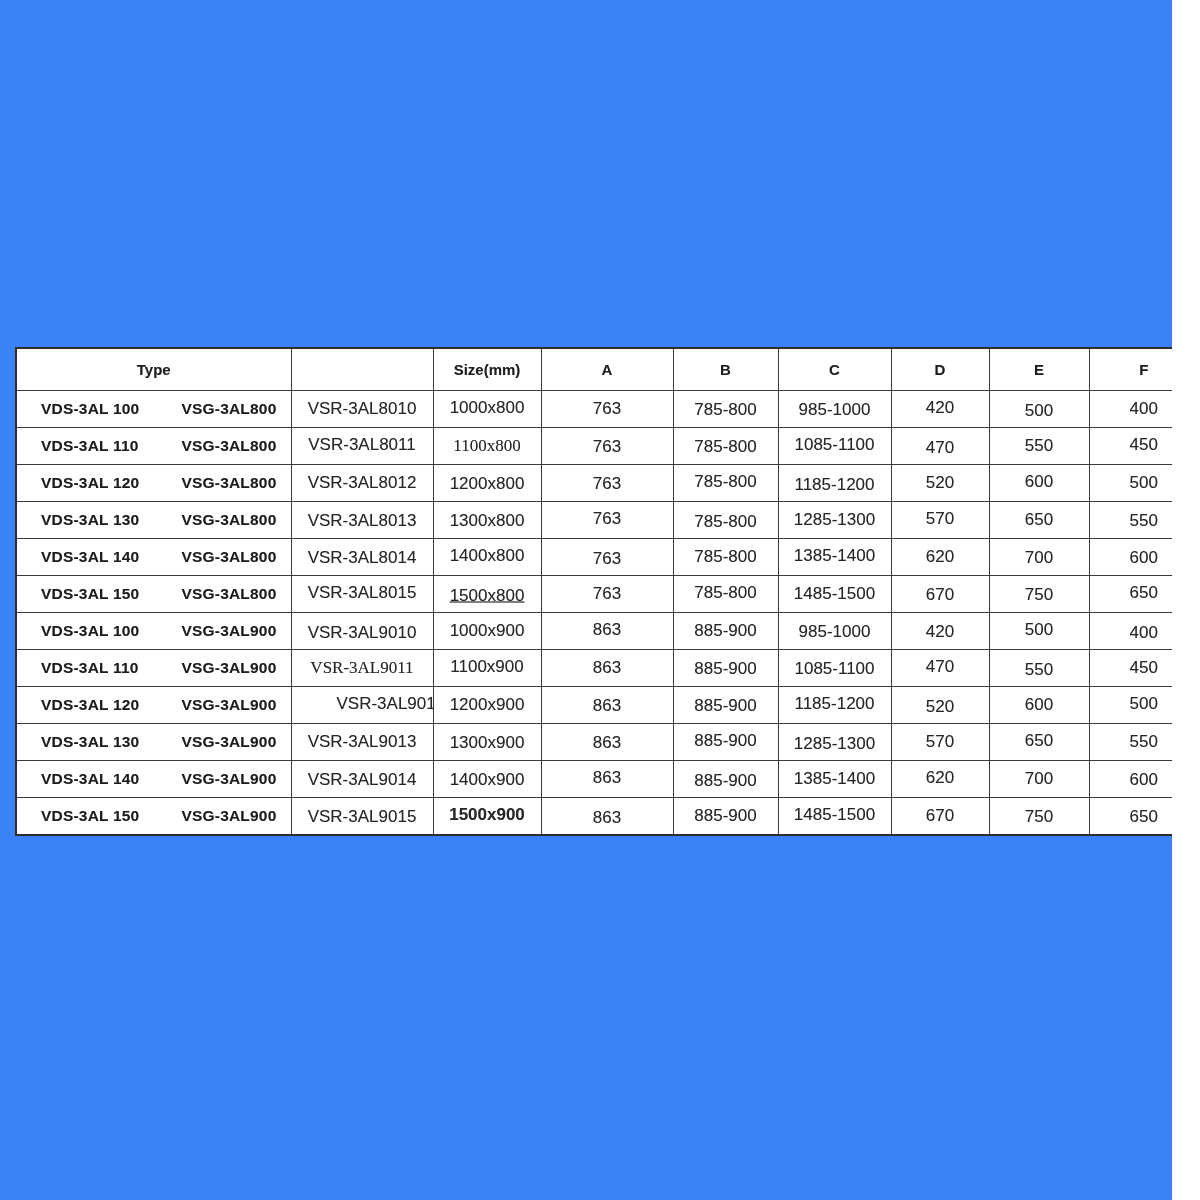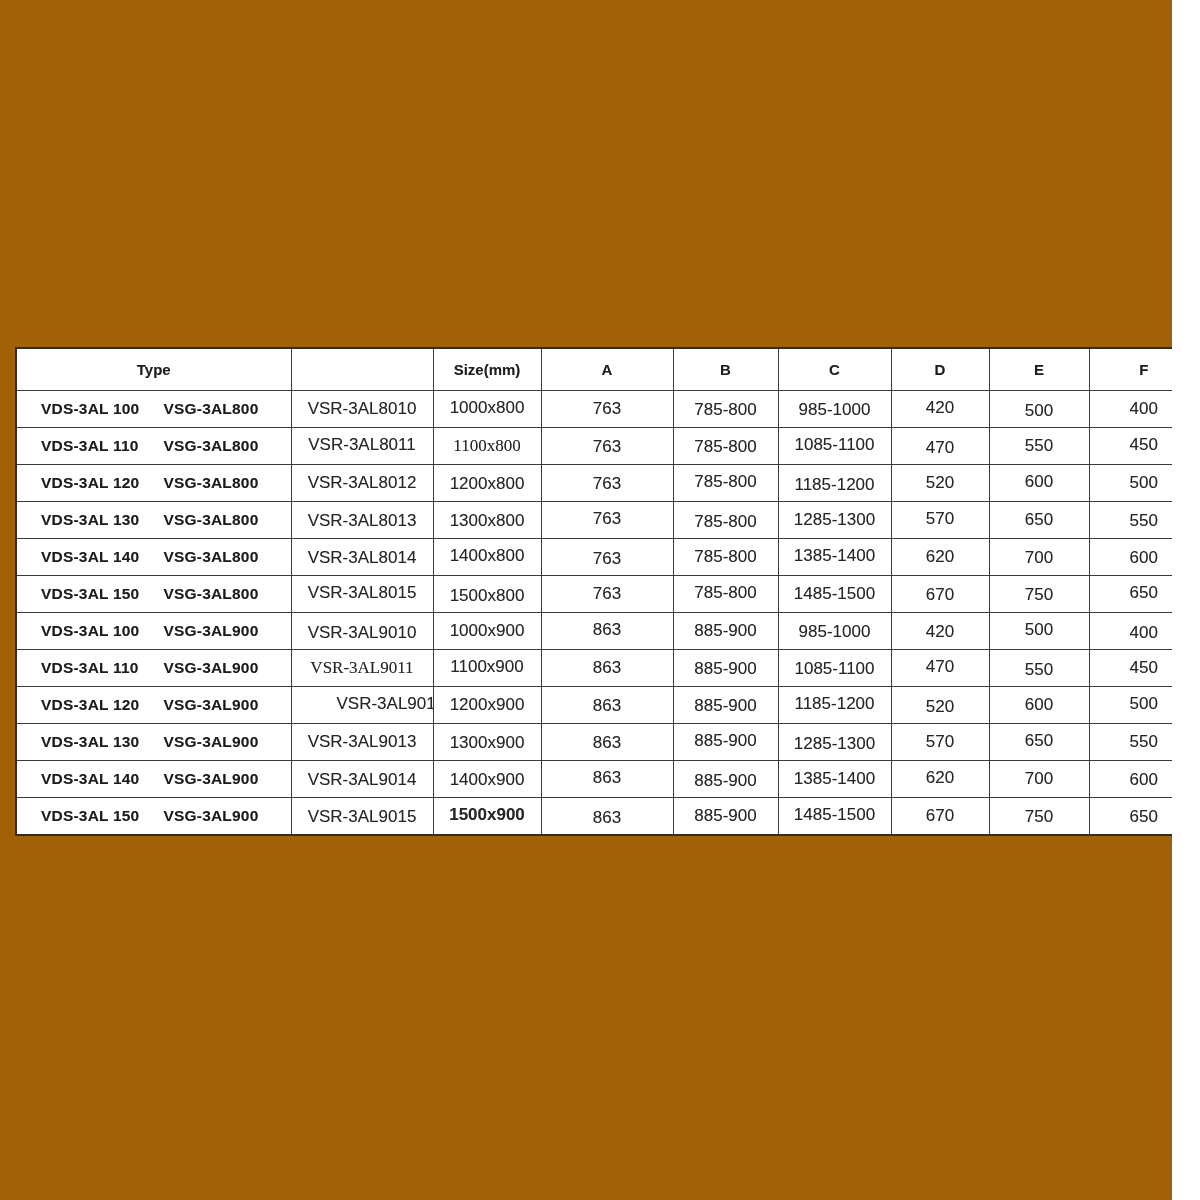--- a/index.html
+++ b/index.html
@@ -4,21 +4,21 @@
 <style>
   html, body {
     margin: 0;
     padding: 0;
     background: #ffffff;
   }
   .canvas {
     position: relative;
     width: 1172px;
     height: 1200px;
-    background: #a16207;
+    background: #3b82f6;
     overflow: hidden;
     font-family: "Liberation Sans", "DejaVu Sans", sans-serif;
   }
   table.spec {
     position: absolute;
     left: 15px;
     top: 347px;
     width: 1183px;
     border-collapse: collapse;
     table-layout: fixed;
@@ -56,21 +56,21 @@
     font-weight: 400;
   }
   
   .spec th, .spec td {
     text-shadow: 0 0 0.5px rgba(45,45,45,0.35);
   }
   .type-wrap {
     display: flex;
     justify-content: space-between;
     align-items: center;
-    padding: 0 32px 0 24px;
+    padding: 0 14px 0 24px;
   }
   .type-wrap span {
     font-size: 15.5px;
     font-weight: 700;
     color: #1c1c1c;
     letter-spacing: 0.2px;
   }
   span.v {
     display: inline-block;
   }
@@ -186,21 +186,21 @@
         <td><span class="v" style="transform: translateY(0.5px);">600</span></td>
       </tr>
       <tr>
         <td>
             <div class="type-wrap">
               <span>VDS-3AL 150</span>
               <span>VSG-3AL800</span>
             </div>
           </td>
         <td><span class="v" style="transform: translateY(-1px);">VSR-3AL8015</span></td>
-        <td><span class="v" style="transform: translateY(1.5px);">1500x800</span></td>
+        <td><span class="v" style="transform: translateY(1.5px); text-decoration: underline;">1500x800</span></td>
         <td><span class="v" style="transform: translateY(0px);">763</span></td>
         <td><span class="v" style="transform: translateY(-1.5px);">785-800</span></td>
         <td><span class="v" style="transform: translateY(-0.5px);">1485-1500</span></td>
         <td><span class="v" style="transform: translateY(1px);">670</span></td>
         <td><span class="v" style="transform: translateY(0.5px);">750</span></td>
         <td><span class="v" style="transform: translateY(-1px);">650</span></td>
       </tr>
       <tr>
         <td>
             <div class="type-wrap">

